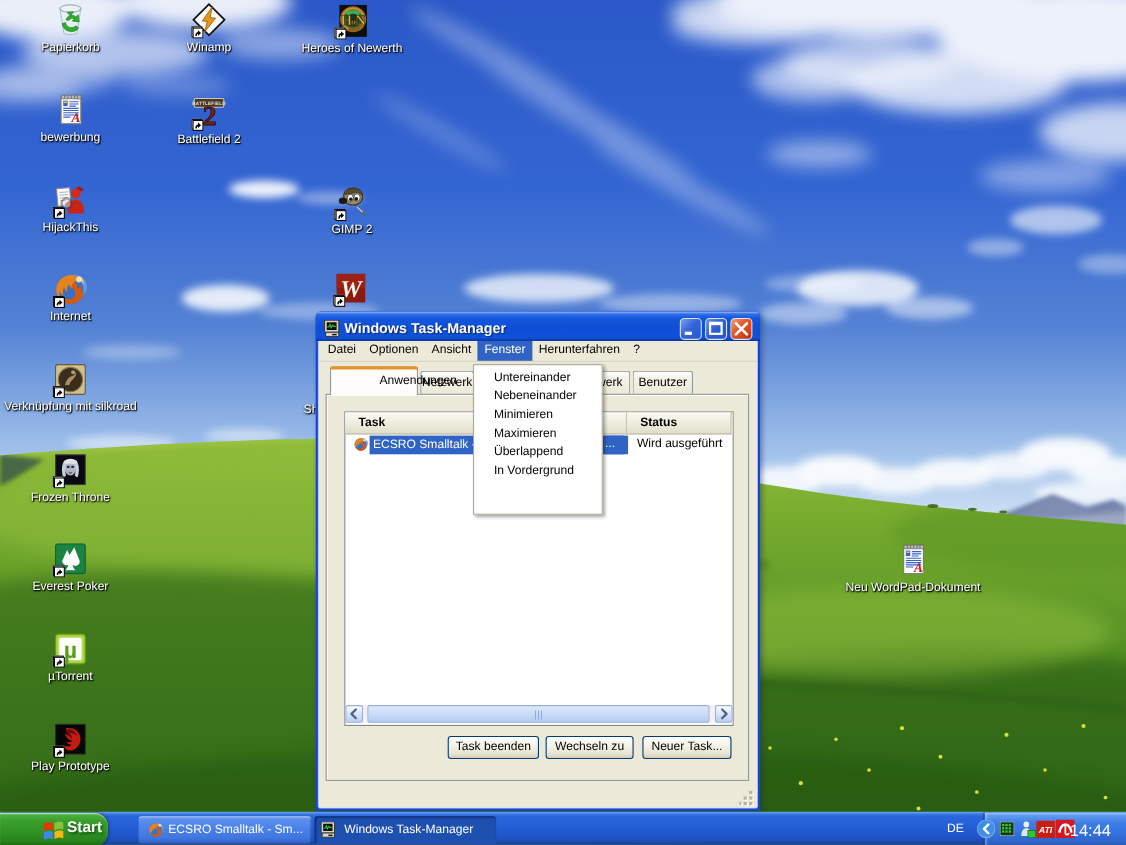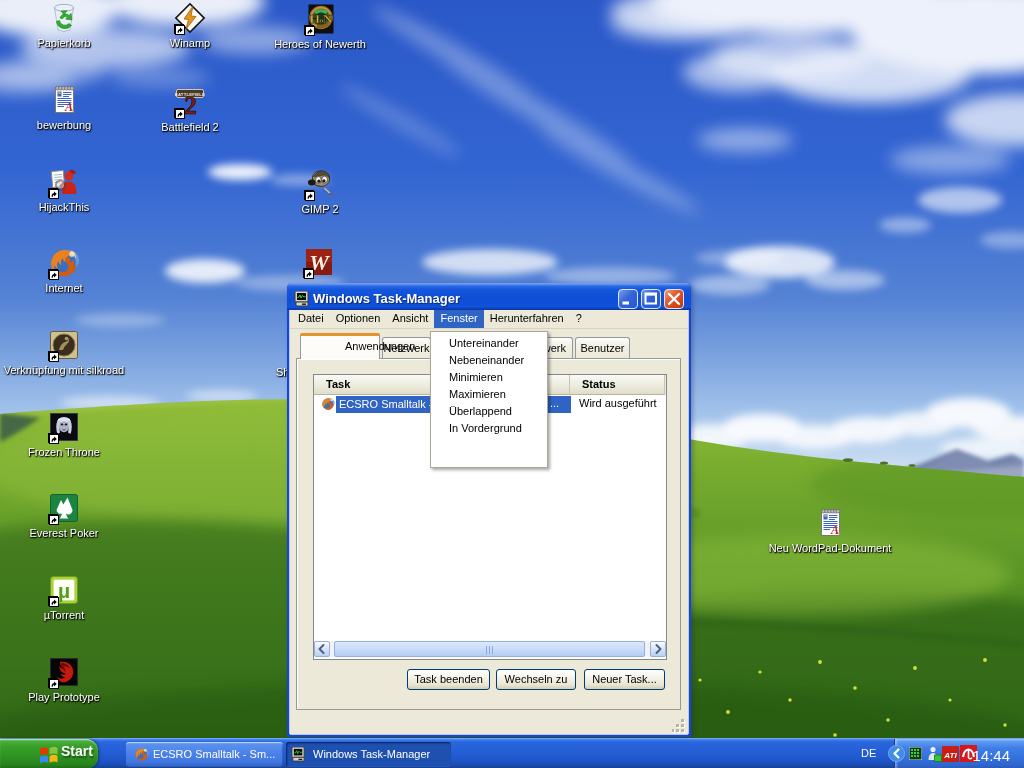--- a/index.html
+++ b/index.html
@@ -471,21 +471,21 @@
     <path d="M12,6 C18,5 24,8 25,14 C26,19 23,24 18,26 C14,27 10,25 9,21 C12,23 15,23 17,21 C15,21 13,20 12.5,18 C14.5,19 16.5,19 18,17.5 C14,17 11,14 11.5,10 C12.5,12 14,13 16,13 C13.5,11.5 12,9 12,6 Z" fill="#c41a10"></path>
     <path d="M13,7 C17,6.5 21,9 22,13 C20,11 17,10 15,10.5 C17,12 18,14 17.5,16 C15.5,14 13.5,12 13,9 Z" fill="#6a0c06"></path>
   </svg><span class="sc">
             <svg width="10" height="10" viewBox="0 0 10 10">
               <use href="#scarrow"></use>
             </svg>
           </span></div>
   <span class="lbl">Play Prototype</span>
 </div>
 
-<div class="dicon" style="left:760px;top:507px;width:140px">
+<div class="dicon" style="left:760px;top:493px;width:140px">
   <div class="ic"><svg width="32" height="32" viewBox="0 0 32 32">
             <use href="#wpdoc"></use>
           </svg></div>
   <span class="lbl">Neu WordPad-Dokument</span>
 </div>
 
 <span class="lbl" style="position:absolute;left:276px;top:363px;">Sh</span>
 </div>
 
 <div id="tm" class="abs">

